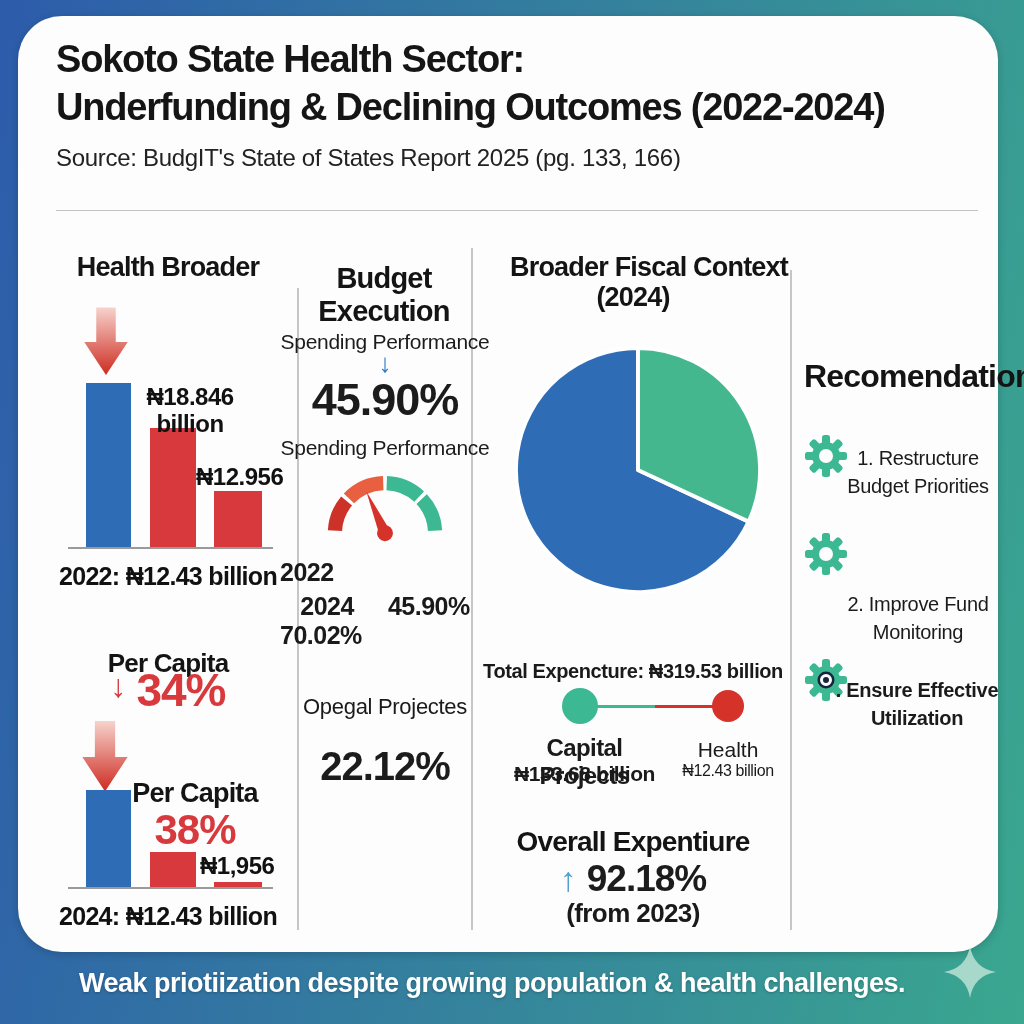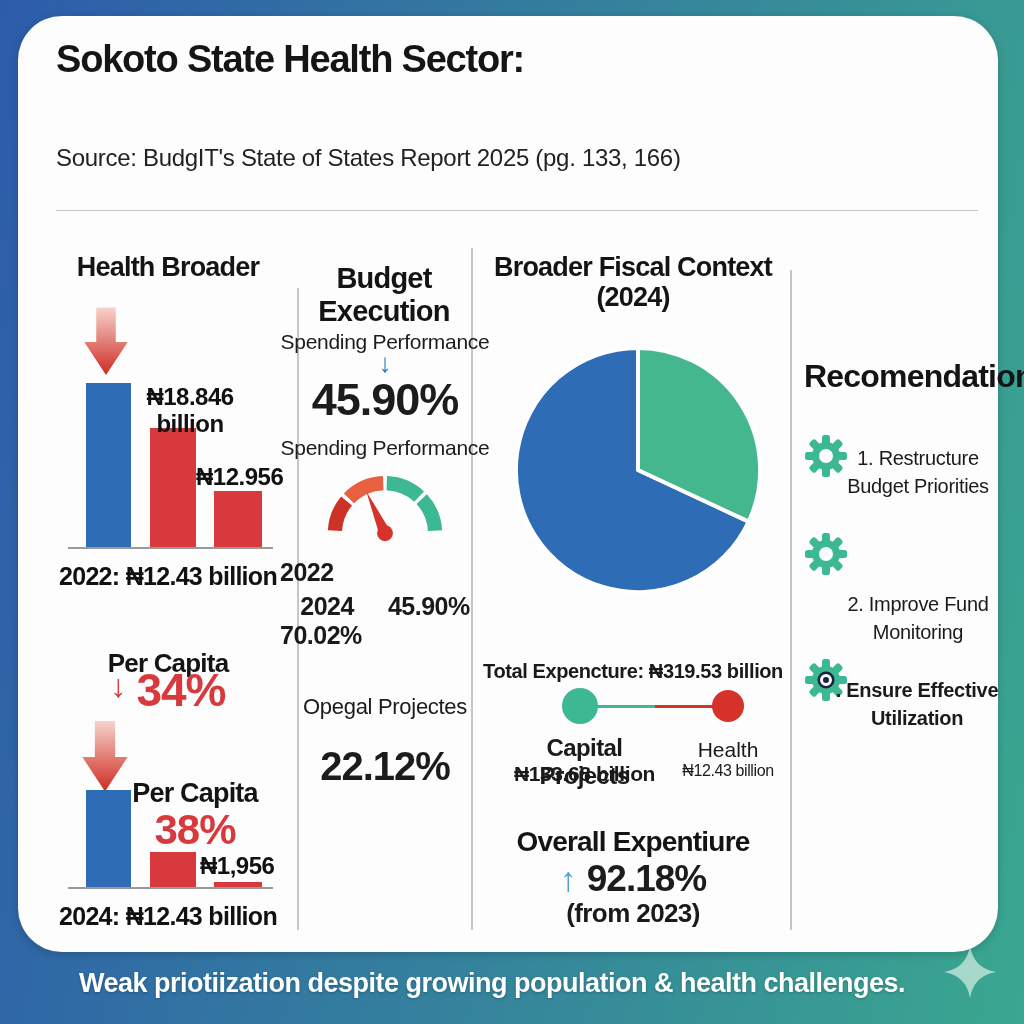--- a/index.html
+++ b/index.html
@@ -39,20 +39,21 @@
     font-size:27px;font-weight:700;letter-spacing:-0.5px;color:#ffffff;
     text-shadow:0 1px 3px rgba(0,0,0,.25);
   }
 </style>
 </head>
 <body>
 
 <div class="abs card">
 
   <div class="abs title" style="top:22px;">Sokoto State Health Sector:</div>
+  <div class="abs title" style="top:70px;">Underfunding &amp; Declining Outcomes (2022-2024)</div>
   <div class="abs source">Source: BudgIT's State of States Report 2025 (pg. 133, 166)</div>
   <div class="abs hline"></div>
 
   <div class="abs vline" style="left:279px;top:272px;height:642px;"></div>
   <div class="abs vline" style="left:453px;top:232px;height:682px;"></div>
   <div class="abs vline" style="left:772px;top:254px;height:660px;"></div>
 
   <div class="abs ctr colhead" style="left:20px;top:236px;width:260px;font-size:27px;">Health Broader</div>
 
   <svg class="abs" style="left:64px;top:284px;" width="48" height="84" viewBox="0 0 64 92">
@@ -127,21 +128,21 @@
     <span>70.02%</span>
   </div>
   <div class="abs rowline" style="left:262px;top:576px;width:210px;">
     <span>2024</span>
     <span>45.90%</span>
   </div>
 
   <div class="abs ctr" style="left:258px;top:678px;width:218px;font-size:22px;letter-spacing:-0.3px;">Opegal Projectes</div>
   <div class="abs ctr bigpct" style="left:252px;top:728px;width:230px;font-size:40px;">22.12%</div>
 
-  <div class="abs ctr colhead" style="left:460px;top:236px;width:310px;font-size:27px;">Broader Fiscal Context</div>
+  <div class="abs ctr colhead" style="left:460px;top:236px;width:310px;font-size:27px;text-align:right;">Broader Fiscal Context</div>
   <div class="abs ctr colhead" style="left:460px;top:266px;width:310px;font-size:27px;">(2024)</div>
 
   <svg class="abs" style="left:492px;top:326px;" width="256" height="256" viewBox="0 0 260 260">
     <path d="M130,130 L242.4,182.4 A124,124 0 1 1 130,6 Z" fill="#2e6db6" stroke="#ffffff" stroke-width="4" stroke-linejoin="round"></path>
     <path d="M130,130 L130,6 A124,124 0 0 1 242.4,182.4 Z" fill="#45b78f" stroke="#ffffff" stroke-width="4" stroke-linejoin="round"></path>
   </svg>
 
   <div class="abs ctr b" style="left:455px;top:644px;width:320px;font-size:20px;letter-spacing:-0.4px;">Total Expencture: ₦319.53 billion</div>
 
   <div>

